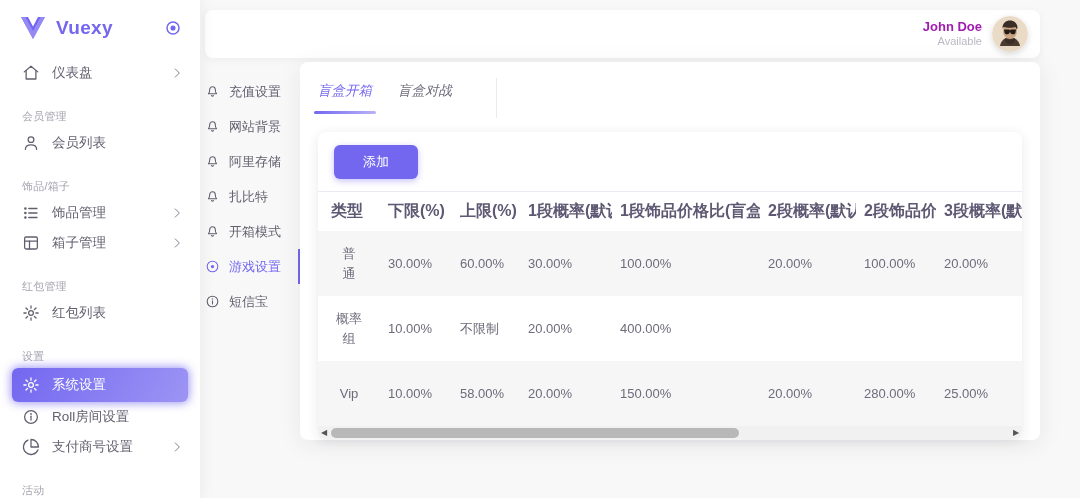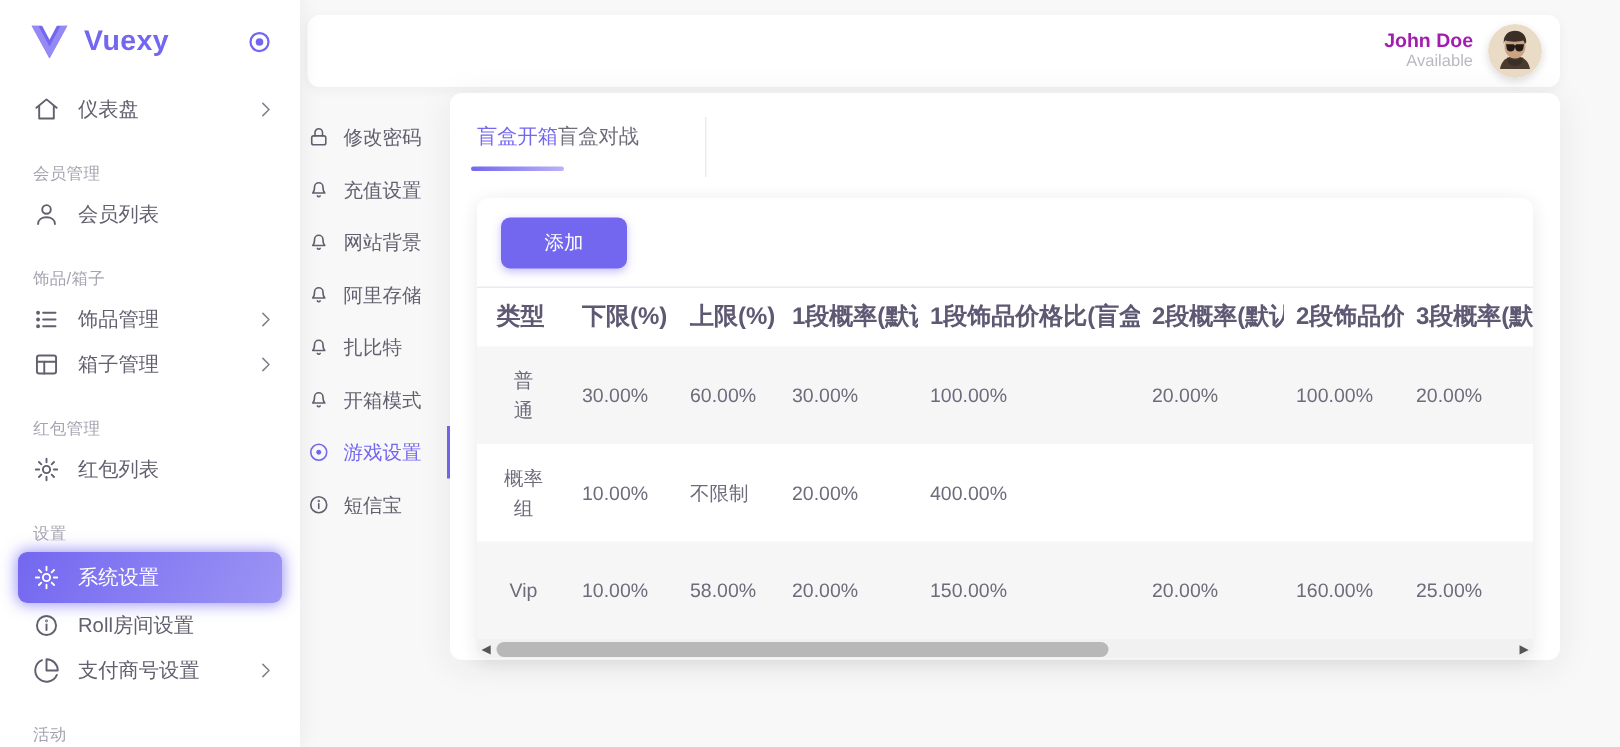--- a/index.html
+++ b/index.html
@@ -41,21 +41,21 @@
   .submenu { position:absolute; left:205px; top:74px; width:96px; z-index:2; }
   .submenu-item { display:flex; align-items:center; height:35px; font-size:13px; color:#625f6e;
               cursor:pointer; border-right:3px solid transparent; padding-right:6px; }
   .submenu-item .ic { width:15px; height:15px; margin-right:9px; flex:0 0 auto; }
   .submenu-item.active { color:#7367f0; border-right-color:#7367f0; }
 
   
   .main-card { position:absolute; left:300px; right:40px; top:62px; height:378px; background:#fff;
               border-radius:8px; box-shadow:0 4px 24px rgba(34,41,47,.08); z-index:2; }
   .tabs-row { display:flex; padding:16px 0 0 18px; }
-  .tabs-group { display:flex; padding:4px 44px 0 0; border-right:1px solid #ebe9f1; height:40px; }
+  .tabs-group { display:flex; gap:26px; padding:4px 44px 0 0; border-right:1px solid #ebe9f1; height:40px;font-style:italic; }
   .tab { font-size:13.5px; color:#6e6b7b; cursor:pointer; position:relative; padding-bottom:14px; }
   .tab.active { color:#7367f0; }
   .tab.active::after { content:""; position:absolute; left:-4px; right:-4px; bottom:4px; height:3px;
               border-radius:3px; background:linear-gradient(90deg,#7367f0,rgba(115,103,240,.5)); }
 
   .inner-card { margin:14px 18px 0 18px; border-radius:8px; box-shadow:0 2px 12px rgba(34,41,47,.1);
               background:#fff; overflow:hidden; }
   .toolbar { padding:13px 16px 12px; }
   .btn-add { display:inline-block; background:#7367f0; color:#fff; border:none; font-size:13px;
               padding:8px 29px; border-radius:6px; cursor:pointer; box-shadow:0 2px 6px rgba(115,103,240,.4);
@@ -202,27 +202,20 @@
         <path d="M8 30c1-6 5-8.5 10-8.5S27 24 28 30z" fill="#4a3b30"></path>
         <ellipse cx="18" cy="15" rx="7" ry="8" fill="#caa383"></ellipse>
         <path d="M10.5 12c0-5 3.5-7.5 7.5-7.5s7.5 2.5 7.5 7.5l-1 1.5c0-1-.5-2-1-2.5-3 1-8.5 1-12 0-.5.5-1 1.5-1 2.5z" fill="#3a2e26"></path>
         <path d="M12 13.5h5.2l.8 1 .8-1H24l-.5 3c-.3 1.3-1.2 1.8-2.6 1.8s-2.3-.6-2.6-1.8l-.3-1.2-.3 1.2c-.3 1.2-1.2 1.8-2.6 1.8s-2.3-.5-2.6-1.8z" fill="#221a14"></path>
         <path d="M13 22c1.5 2.5 8.5 2.5 10 0 .5 3.5-1.5 6-5 6s-5.5-2.5-5-6z" fill="#3a2e26"></path>
       </svg>
     </div>
   </header>
 
   <nav class="submenu">
-    <div class="submenu-item">
-      <svg class="ic stroke" viewBox="0 0 24 24">
-        <rect x="4.5" y="10.5" width="15" height="9.5" rx="2"></rect>
-          <path d="M8 10.5V7a4 4 0 0 1 8 0v3.5"></path>
-        </svg>
-      <span>修改密码</span>
-    </div>
     <div class="submenu-item">
       <svg class="ic stroke" viewBox="0 0 24 24">
         <path d="M18.5 15.5h-13c1.3-1.2 2-2.3 2-6.5a4.5 4.5 0 0 1 9 0c0 4.2.7 5.3 2 6.5z"></path>
           <path d="M10.5 18.5a1.7 1.7 0 0 0 3 0"></path>
         </svg>
       <span>充值设置</span>
     </div>
     <div class="submenu-item">
       <svg class="ic stroke" viewBox="0 0 24 24">
         <path d="M18.5 15.5h-13c1.3-1.2 2-2.3 2-6.5a4.5 4.5 0 0 1 9 0c0 4.2.7 5.3 2 6.5z"></path>
@@ -327,21 +320,21 @@
             <td></td>
             <td></td>
           </tr>
           <tr>
             <td class="type-cell">Vip</td>
             <td>10.00%</td>
             <td>58.00%</td>
             <td>20.00%</td>
             <td>150.00%</td>
             <td>20.00%</td>
-            <td>160.00%</td>
+            <td>280.00%</td>
             <td>25.00%</td>
           </tr>
         </tbody>
       </table>
 
       <div class="hscroll">
         <div class="arrow left">◀</div>
         <div class="thumb"></div>
         <div class="arrow right">▶</div>
       </div>

